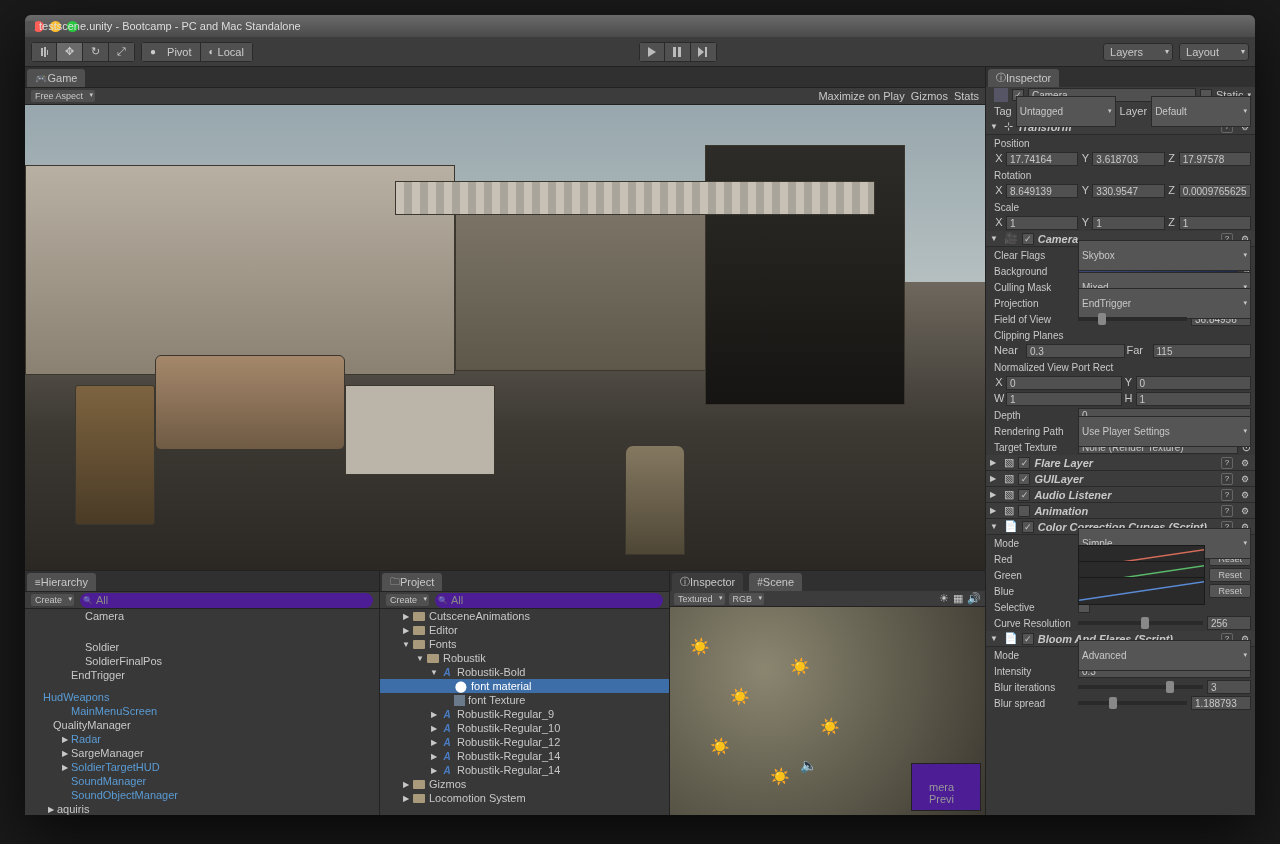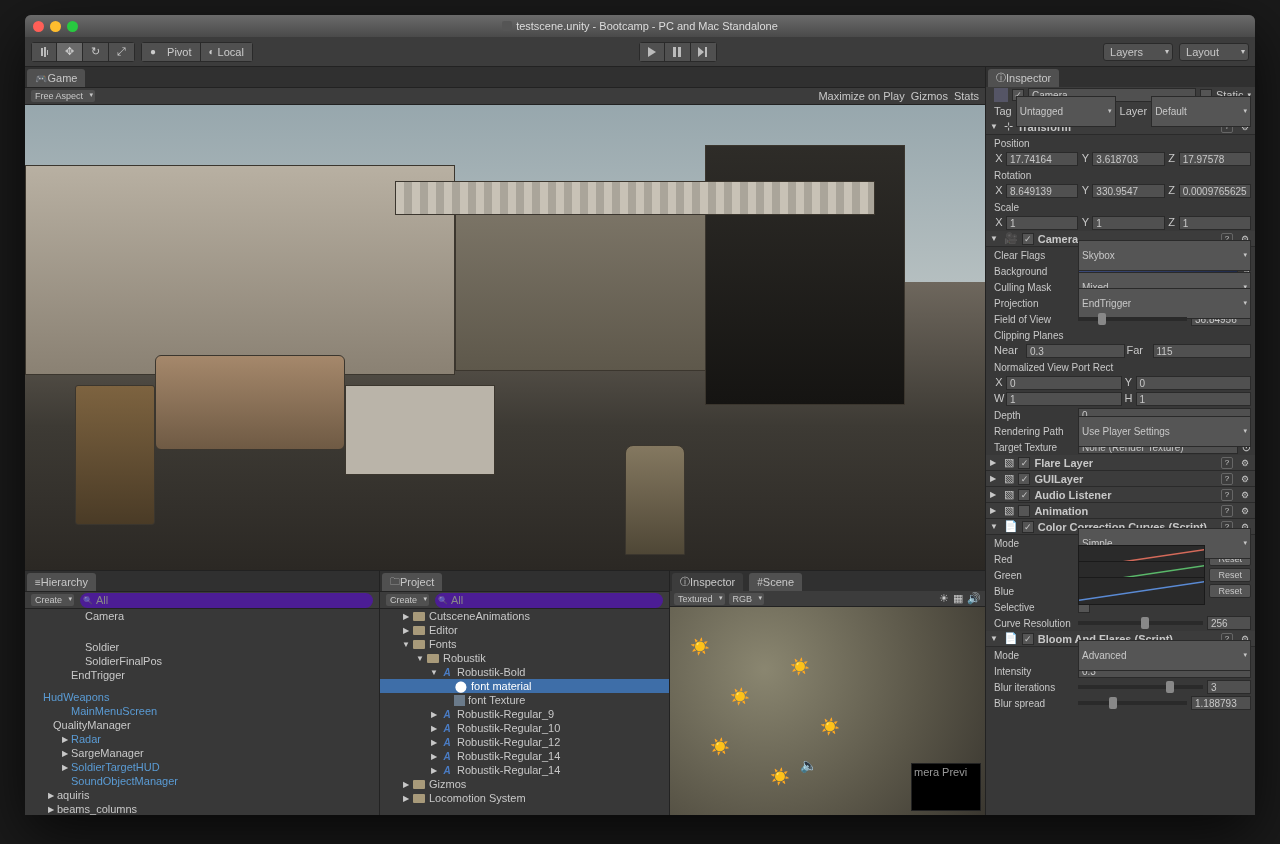--- a/index.html
+++ b/index.html
@@ -1,21 +1,21 @@
 <!DOCTYPE html>
 <html><head>
 <meta charset="utf-8">
 <style>
 * { margin:0; padding:0; box-sizing:border-box; font-family:"Lucida Grande","Segoe UI",Arial,sans-serif; font-size:11px; }
 body { background:#1a1a1a; color:#c8c8c8; width:1280px; height:844px; overflow:hidden; }
 .window { position:absolute; left:25px; top:15px; width:1230px; height:800px; background:#383838; border-radius:6px 6px 0 0; box-shadow:0 20px 60px rgba(0,0,0,.7); display:flex; flex-direction:column; }
 .osx-title { height:22px; background:linear-gradient(#6b6b6b,#4a4a4a); border-radius:6px 6px 0 0; display:flex; align-items:center; padding:0 8px; color:#ddd; font-size:11px; position:relative; }
 .osx-dots { display:flex; gap:6px; }
 .osx-dot { width:11px; height:11px; border-radius:50%; }
-.osx-title-text { position:absolute; left:0; right:0; text-align:center; }
+.osx-title-text { position:absolute; left:0; right:0; text-align:left; }
 .toolbar { height:30px; background:#3c3c3c; display:flex; align-items:center; padding:0 6px; gap:6px; border-bottom:1px solid #222; }
 .btn-grp { display:flex; background:#505050; border-radius:3px; overflow:hidden; }
 .tbtn { height:20px; min-width:26px; background:#505050; border:1px solid #2a2a2a; display:flex; align-items:center; justify-content:center; color:#ccc; cursor:pointer; }
 .tbtn.active { background:#6a6a6a; }
 .tbtn + .tbtn { border-left:none; }
 .tbtn-text { padding:0 8px; font-size:10px; }
 .spacer { flex:1; }
 .dropdown { height:18px; background:#505050; border:1px solid #2a2a2a; border-radius:3px; padding:0 14px 0 6px; display:flex; align-items:center; font-size:10px; position:relative; min-width:70px; cursor:pointer; }
 .dropdown::after { content:"▾"; position:absolute; right:3px; font-size:8px; }
 .body { flex:1; display:flex; background:#383838; overflow:hidden; }
@@ -39,21 +39,21 @@
 .folder-ic { width:12px; height:9px; background:#a89a7a; border-radius:1px; }
 .font-ic { color:#4a7cc4; font-style:italic; font-weight:bold; font-size:10px; }
 .blue { color:#5a9bd4; }
 .scene-preview { flex:1; position:relative; background:#5a5a4f; overflow:hidden; }
 .scene-mini-toolbar { height:16px; background:#3c3c3c; display:flex; gap:4px; padding:0 4px; align-items:center; border-bottom:1px solid #222; }
 .small-dd { font-size:9px; background:#505050; border-radius:2px; padding:1px 12px 1px 4px; position:relative; cursor:pointer; }
 .small-dd::after { content:"▾"; position:absolute; right:2px; font-size:7px; }
 .insp { flex:1; overflow:auto; font-size:10px; }
 .insp-section-head { height:16px; background:#3c3c3c; border-bottom:1px solid #2a2a2a; display:flex; align-items:center; padding:0 4px; gap:4px; cursor:pointer; }
 .insp-section-head .tw { font-size:8px; width:10px; }
-.insp-section-head b { font-weight:bold; }
+.insp-section-head b { font-weight:bold;font-style:italic; }
 .insp-prop { display:flex; align-items:center; height:16px; padding:0 4px 0 8px; gap:4px; }
 .insp-prop .lbl { width:80px; font-size:10px; }
 .insp-field { height:14px; background:#505050; border:1px solid #2a2a2a; flex:1; padding:0 3px; font-size:10px; display:flex; align-items:center; }
 .insp-dd { height:31px; background:#555; border:1px solid #2a2a2a; flex:1; padding:0 3px; font-size:10px; display:flex; align-items:center; position:relative; cursor:pointer; }
 .insp-dd::after { content:"▾"; position:absolute; right:3px; font-size:7px; }
 .xyz { display:flex; gap:2px; flex:1; }
 .xyz .axis-l { width:10px; text-align:center; }
 .xyz .insp-field { min-width:0; }
 .cbox { width:12px; height:12px; background:#555; border:1px solid #2a2a2a; display:inline-flex; align-items:center; justify-content:center; cursor:pointer; }
 .cbox.on::after { content:"✓"; font-size:9px; }
@@ -199,20 +199,24 @@
               <div class="tree-row" style="padding-left: 34px;">
                 <span class="tw">▶</span>
                 <span class="">SargeManager</span>
               </div>
               <div class="tree-row" style="padding-left: 34px;">
                 <span class="tw">▶</span>
                 <span class="blue">SoldierTargetHUD</span>
               </div>
               <div class="tree-row" style="padding-left: 34px;">
                 <span class="tw"></span>
+                <span class="blue">SoundManager</span>
+              </div>
+              <div class="tree-row" style="padding-left: 34px;">
+                <span class="tw"></span>
                 <span class="blue">SoundObjectManager</span>
               </div>
               <div class="tree-row" style="padding-left: 20px;">
                 <span class="tw">▶</span>
                 <span class="">aquiris</span>
               </div>
               <div class="tree-row" style="padding-left: 20px;">
                 <span class="tw">▶</span>
                 <span class="">beams_columns</span>
               </div>
@@ -342,21 +346,21 @@
                 </svg>
             </div>
             <div style="position:absolute;inset:0;background:radial-gradient(circle at 30% 30%, #8a8670, #5a5648 60%, #3a3730);"></div>
             <div style="position:absolute;left:20px;top:30px;font-size:16px">☀️</div>
             <div style="position:absolute;left:60px;top:80px;font-size:16px">☀️</div>
             <div style="position:absolute;left:120px;top:50px;font-size:16px">☀️</div>
             <div style="position:absolute;left:40px;top:130px;font-size:16px">☀️</div>
             <div style="position:absolute;left:100px;top:160px;font-size:16px">☀️</div>
             <div style="position:absolute;left:150px;top:110px;font-size:16px">☀️</div>
             <div style="position:absolute;left:130px;top:150px;font-size:14px">🔈</div>
-            <div style="position:absolute;right:4px;bottom:4px;width:70px;height:48px;background:#000000;border:1px solid #222;font-size:9px;padding:2px;color:#999"><span>mera Previ</span></div>
+            <div style="position:absolute;right:4px;bottom:4px;width:70px;height:48px;background:#4c1d95;border:1px solid #222;font-size:9px;padding:17px;color:#999"><span>mera Previ</span></div>
           </div>
         </div>
       </div>
     </div>
 
     <div class="right-col">
       <div class="tab-row">
           <div class="tab">ⓘ <span>Inspector</span></div>
         </div>
       <div class="insp">

